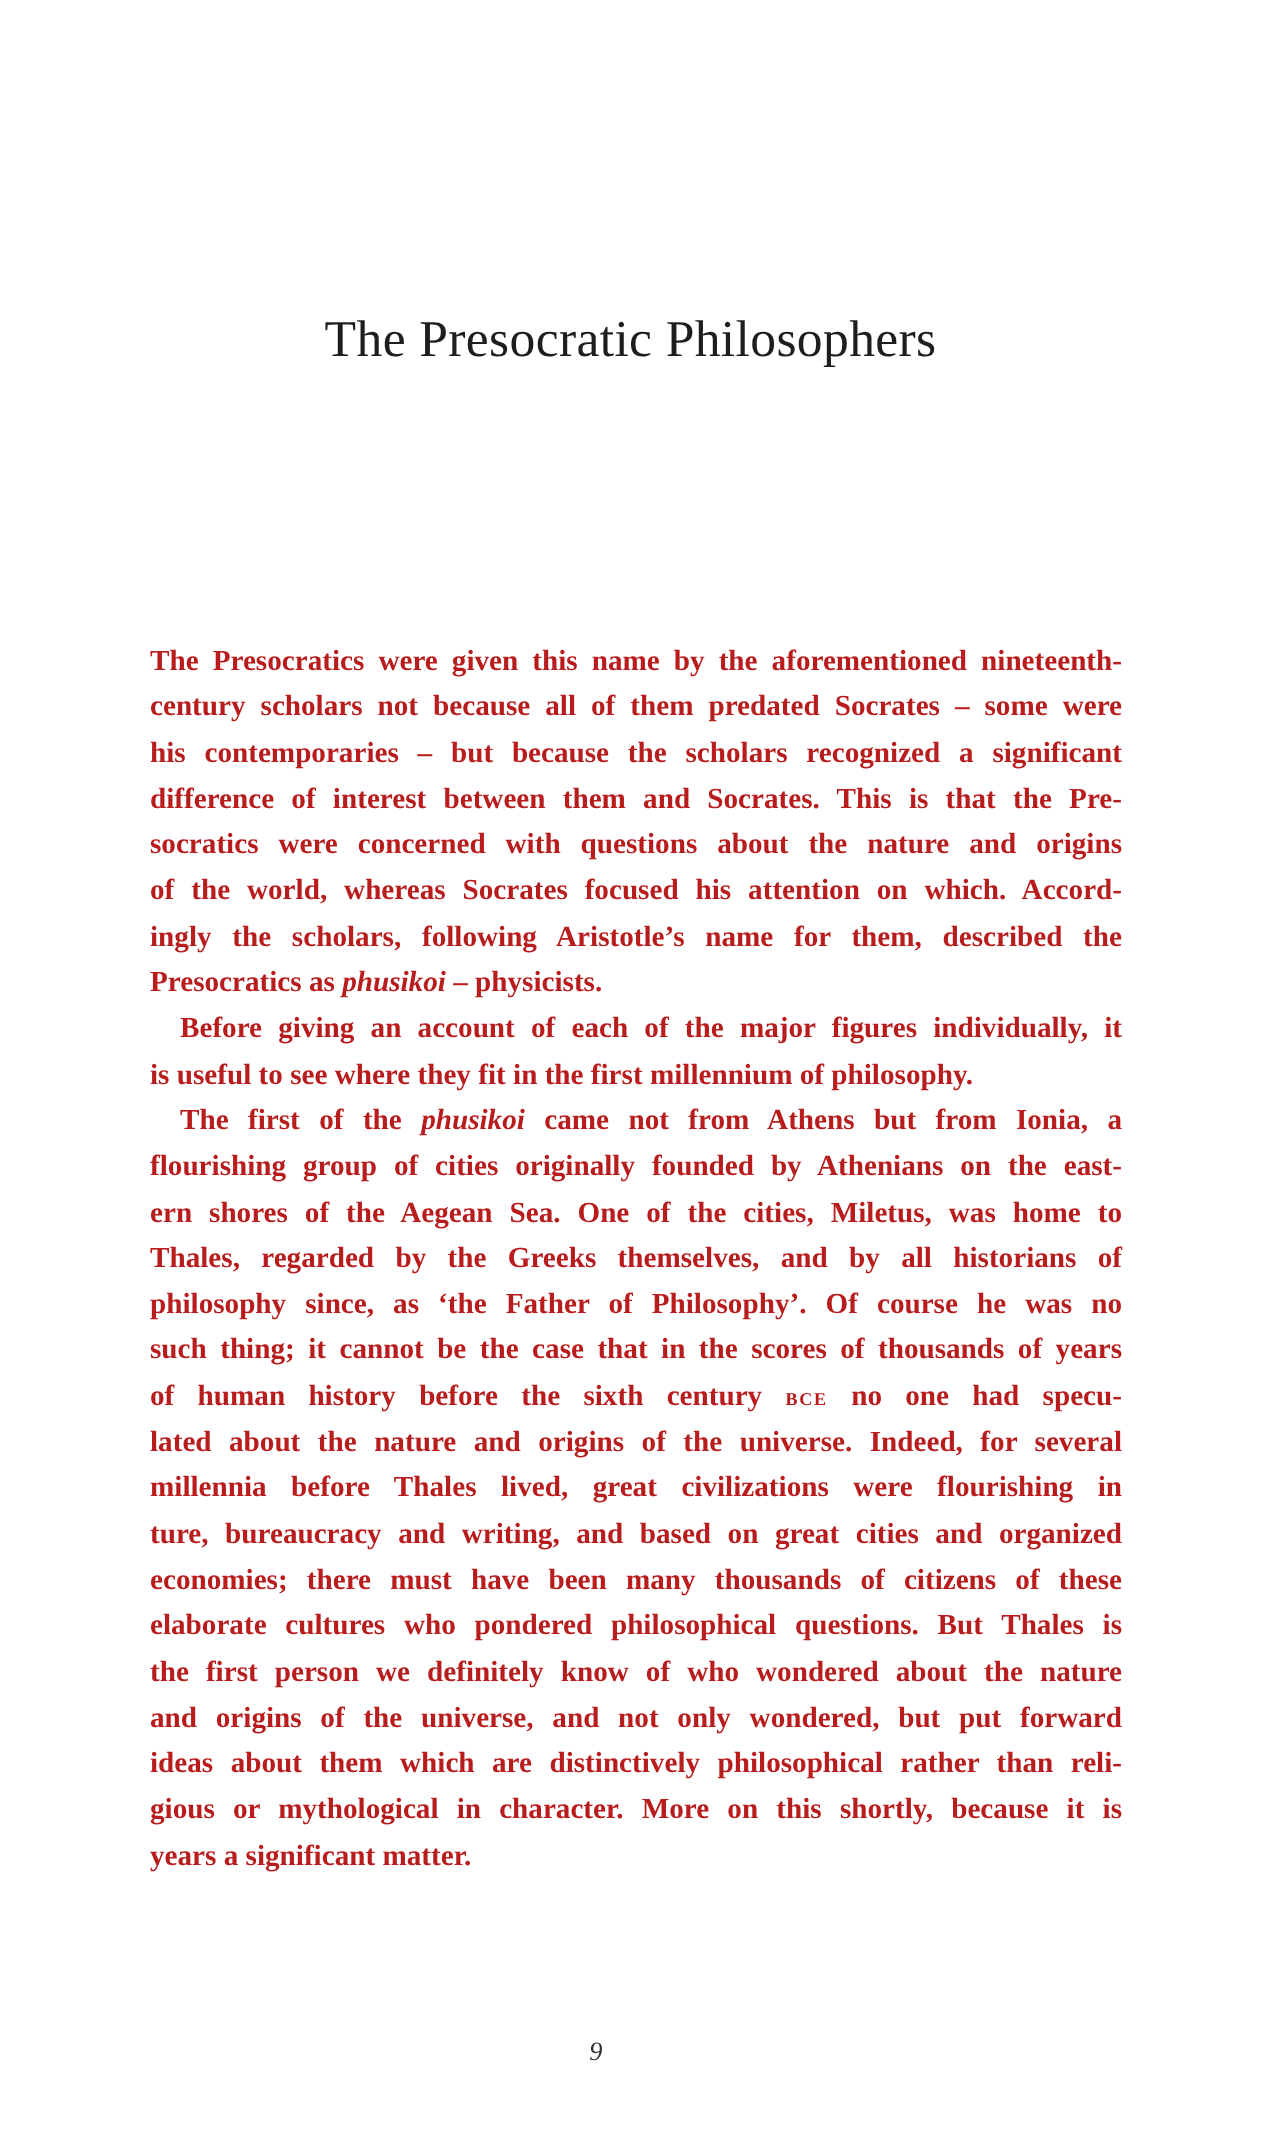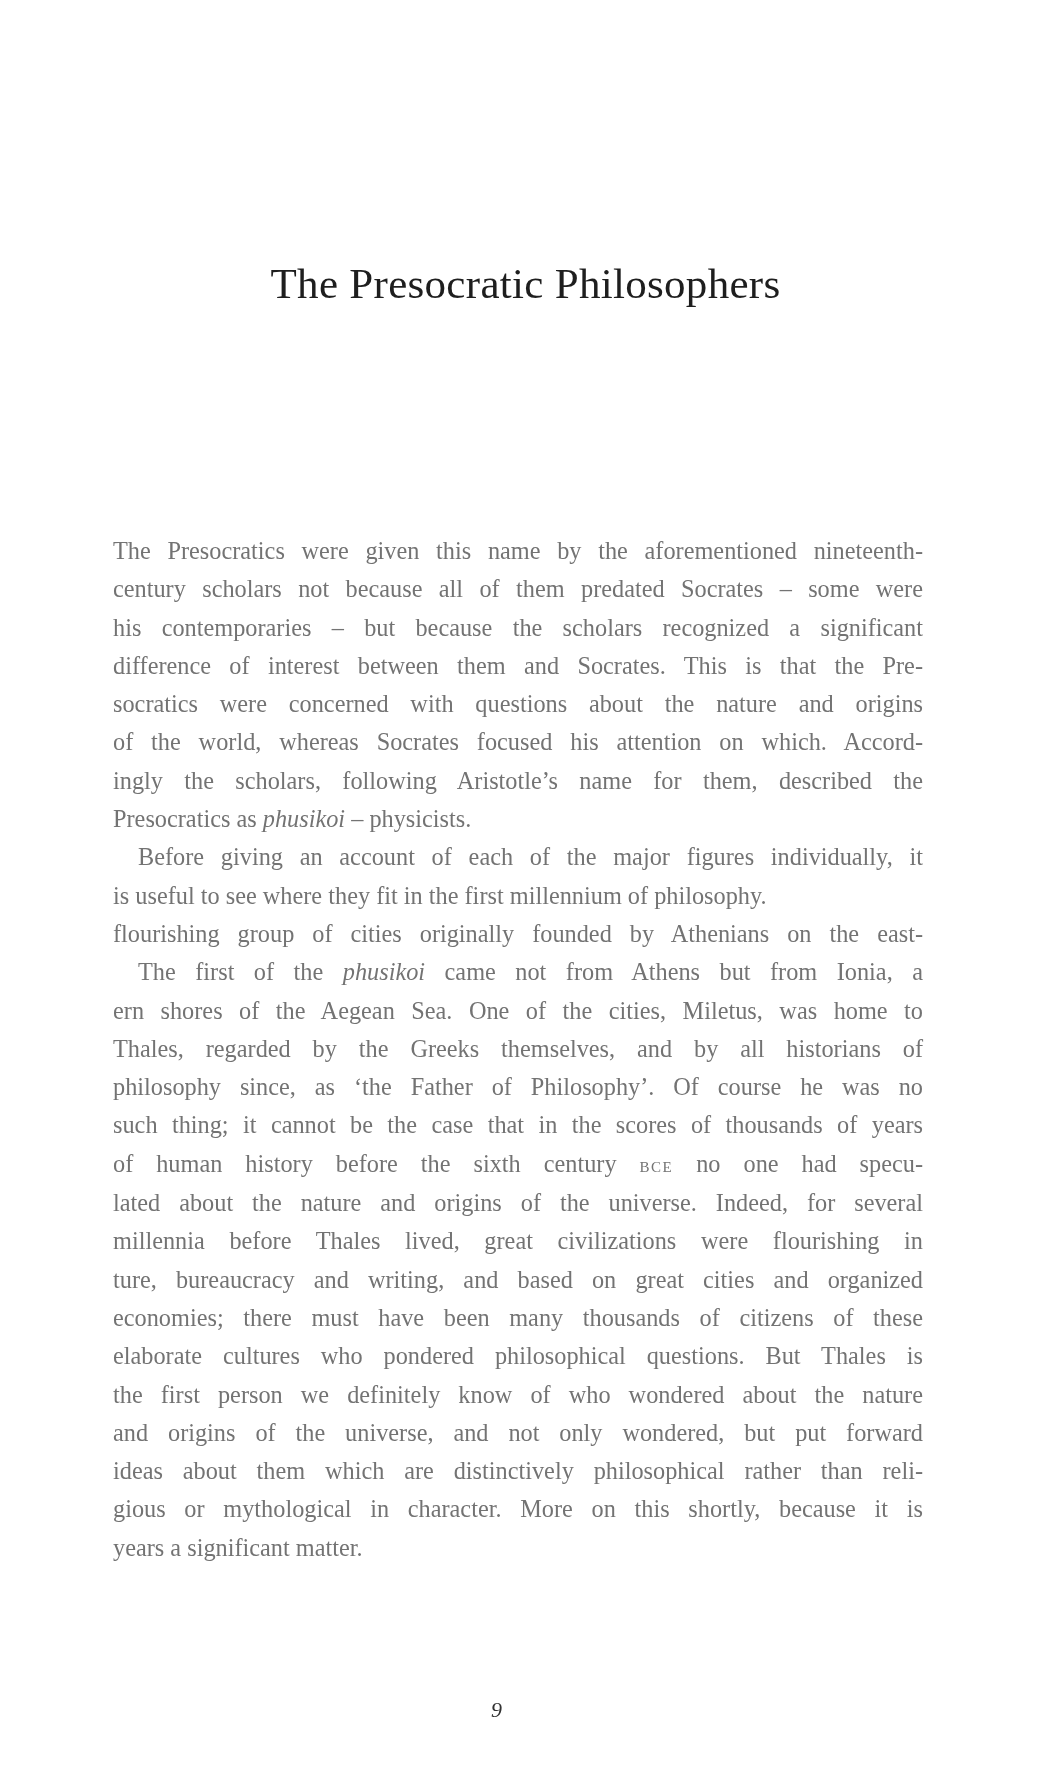--- a/index.html
+++ b/index.html
@@ -30,27 +30,28 @@
       font-size: 43px;
       font-weight: normal;
       letter-spacing: 0.3px;
       color: #1e1e1e;
       margin: 0;
       line-height: 1;
       box-sizing: border-box;
     }
     .body-text {
       position: absolute;
-      left: 113px;
+      left: 125px;
       top: 532px;
       width: 810px;
       font-size: 24.3px;
       line-height: 38.3px;
-      color: #737373;
+      color: #b91c1c;
       text-align: justify;
+      font-weight: bold;
     }
     .body-text p {
       margin: 0;
     }
     .line {
       display: block;
       text-align: justify;
       text-align-last: justify;
       white-space: nowrap;
     }
@@ -94,22 +95,22 @@
         <span class="line"><span>socratics were concerned with questions about the nature and origins</span></span>
         <span class="line"><span>of the world, whereas Socrates focused his attention on which. Accord-</span></span>
         <span class="line"><span>ingly the scholars, following Aristotle’s name for them, described the</span></span>
         <span class="line last"><span>Presocratics as </span><em>phusikoi</em><span> – physicists.</span></span>
       </p>
       <p>
         <span class="line" style="padding-left: 25px;"><span>Before giving an account of each of the major figures individually, it</span></span>
         <span class="line last"><span>is useful to see where they fit in the first millennium of philosophy.</span></span>
       </p>
       <p>
+        <span class="line" style="padding-left: 25px;"><span>The first of the </span><em>phusikoi</em><span> came not from Athens but from Ionia, a</span></span>
         <span class="line"><span>flourishing group of cities originally founded by Athenians on the east-</span></span>
-        <span class="line" style="padding-left: 25px;"><span>The first of the </span><em>phusikoi</em><span> came not from Athens but from Ionia, a</span></span>
         <span class="line"><span>ern shores of the Aegean Sea. One of the cities, Miletus, was home to</span></span>
         <span class="line"><span>Thales, regarded by the Greeks themselves, and by all historians of</span></span>
         <span class="line"><span>philosophy since, as ‘the Father of Philosophy’. Of course he was no</span></span>
         <span class="line"><span>such thing; it cannot be the case that in the scores of thousands of years</span></span>
         <span class="line"><span>of human history before the sixth century </span><span class="smallcaps">BCE</span><span> no one had specu-</span></span>
         <span class="line"><span>lated about the nature and origins of the universe. Indeed, for several</span></span>
         <span class="line"><span>millennia before Thales lived, great civilizations were flourishing in</span></span>
         <span class="line"><span>ture, bureaucracy and writing, and based on great cities and organized</span></span>
         <span class="line"><span>economies; there must have been many thousands of citizens of these</span></span>
         <span class="line"><span>elaborate cultures who pondered philosophical questions. But Thales is</span></span>

